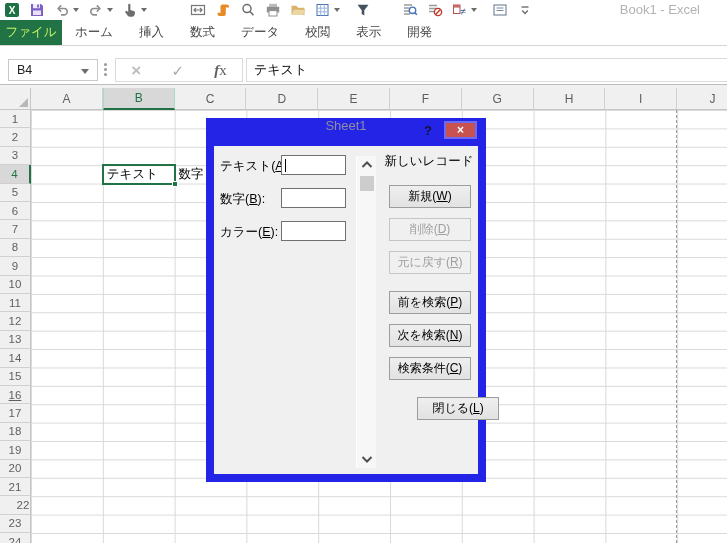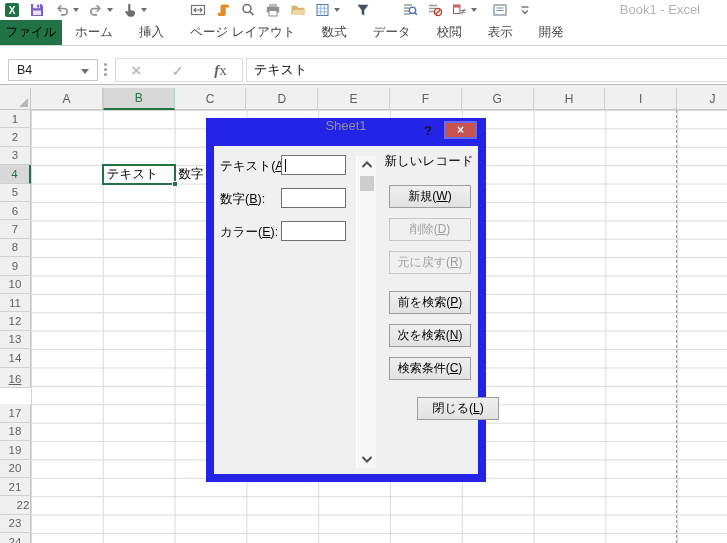--- a/index.html
+++ b/index.html
@@ -13,21 +13,21 @@
          display:flex; align-items:center; padding-left:4px; }
   .qat-item { display:flex; align-items:center; margin-right:9px; height:18px; }
   .icon16 { width:16px; height:16px; display:block; }
   .dd-tri { width:0; height:0; border-left:3.5px solid transparent; border-right:3.5px solid transparent;
             border-top:4px solid #6d6d6d; margin-left:3px; }
   .win-title { position:absolute; top:2px; right:27px; font-size:13px; color:#b2b2b2; }
 
   
   .tabs { position:absolute; left:0; top:20px; width:727px; height:26px; background:#fff;
           display:flex; align-items:stretch; border-bottom:1px solid #d5d5d5; }
-  .file-tab { width:62px; background:#217346; color:#000000; font-size:12.5px;
+  .file-tab { width:62px; background:#217346; color:#bef264; font-size:12.5px;
               display:flex; align-items:center; justify-content:center; }
   .tab { font-size:12.5px; color:#444; display:flex; align-items:center; padding:0 13px; }
   .tab:first-of-type { margin-left:10px; }
 
   
   .fbar { position:absolute; left:0; top:47px; width:727px; height:38px; background:#fff;
           border-bottom:1px solid #bdbdbd; }
   .namebox { position:absolute; left:8px; top:12px; width:90px; height:22px; background:#fff;
              border:1px solid #c9c9c9; font-size:12.5px; color:#222;
              display:flex; align-items:center; padding-left:8px; }
@@ -220,21 +220,20 @@
           <path d="M5.2 8.6 l2.8 2.8 2.8-2.8"></path>
         </svg>
     </span>
   </div>
   <div class="win-title">Book1 - Excel</div>
 
   <div class="tabs">
     <div class="file-tab">ファイル</div>
     <div class="tab">ホーム</div>
     <div class="tab">挿入</div>
-    <div class="tab">ページ レイアウト</div>
     <div class="tab">数式</div>
     <div class="tab">データ</div>
     <div class="tab">校閲</div>
     <div class="tab">表示</div>
     <div class="tab">開発</div>
   </div>
 
   <div class="fbar">
     <div class="namebox">
       <span>B4</span>
@@ -278,21 +277,21 @@
         <div class="rowhdr" style="top: 114px; height: 18.4px;">6</div>
         <div class="rowhdr" style="top: 132.4px; height: 18.4px;">7</div>
         <div class="rowhdr" style="top: 150.8px; height: 18.4px;">8</div>
         <div class="rowhdr" style="top: 169.2px; height: 18.4px;">9</div>
         <div class="rowhdr" style="top: 187.6px; height: 18.4px;">10</div>
         <div class="rowhdr" style="top: 206px; height: 18.4px;">11</div>
         <div class="rowhdr" style="top: 224.4px; height: 18.4px;">12</div>
         <div class="rowhdr" style="top: 242.8px; height: 18.4px;">13</div>
         <div class="rowhdr" style="top: 261.2px; height: 18.4px;">14</div>
         <div class="rowhdr" style="top: 279.6px; height: 18.4px;">15</div>
-        <div class="rowhdr" style="top: 282px; height: 18.4px; text-decoration: underline;">16</div>
+        <div class="rowhdr" style="top: 298px; height: 18.4px; text-decoration: underline;">16</div>
         <div class="rowhdr" style="top: 316.4px; height: 18.4px;">17</div>
         <div class="rowhdr" style="top: 334.8px; height: 18.4px;">18</div>
         <div class="rowhdr" style="top: 353.2px; height: 18.4px;">19</div>
         <div class="rowhdr" style="top: 371.6px; height: 18.4px;">20</div>
         <div class="rowhdr" style="top: 390px; height: 18.4px;">21</div>
         <div class="rowhdr" style="top: 408.4px; height: 18.4px; padding-left: 16px;">22</div>
         <div class="rowhdr" style="top: 426.8px; height: 18.4px;">23</div>
         <div class="rowhdr" style="top: 445.2px; height: 18.4px;">24</div>
       </div>
     <div id="cells">

